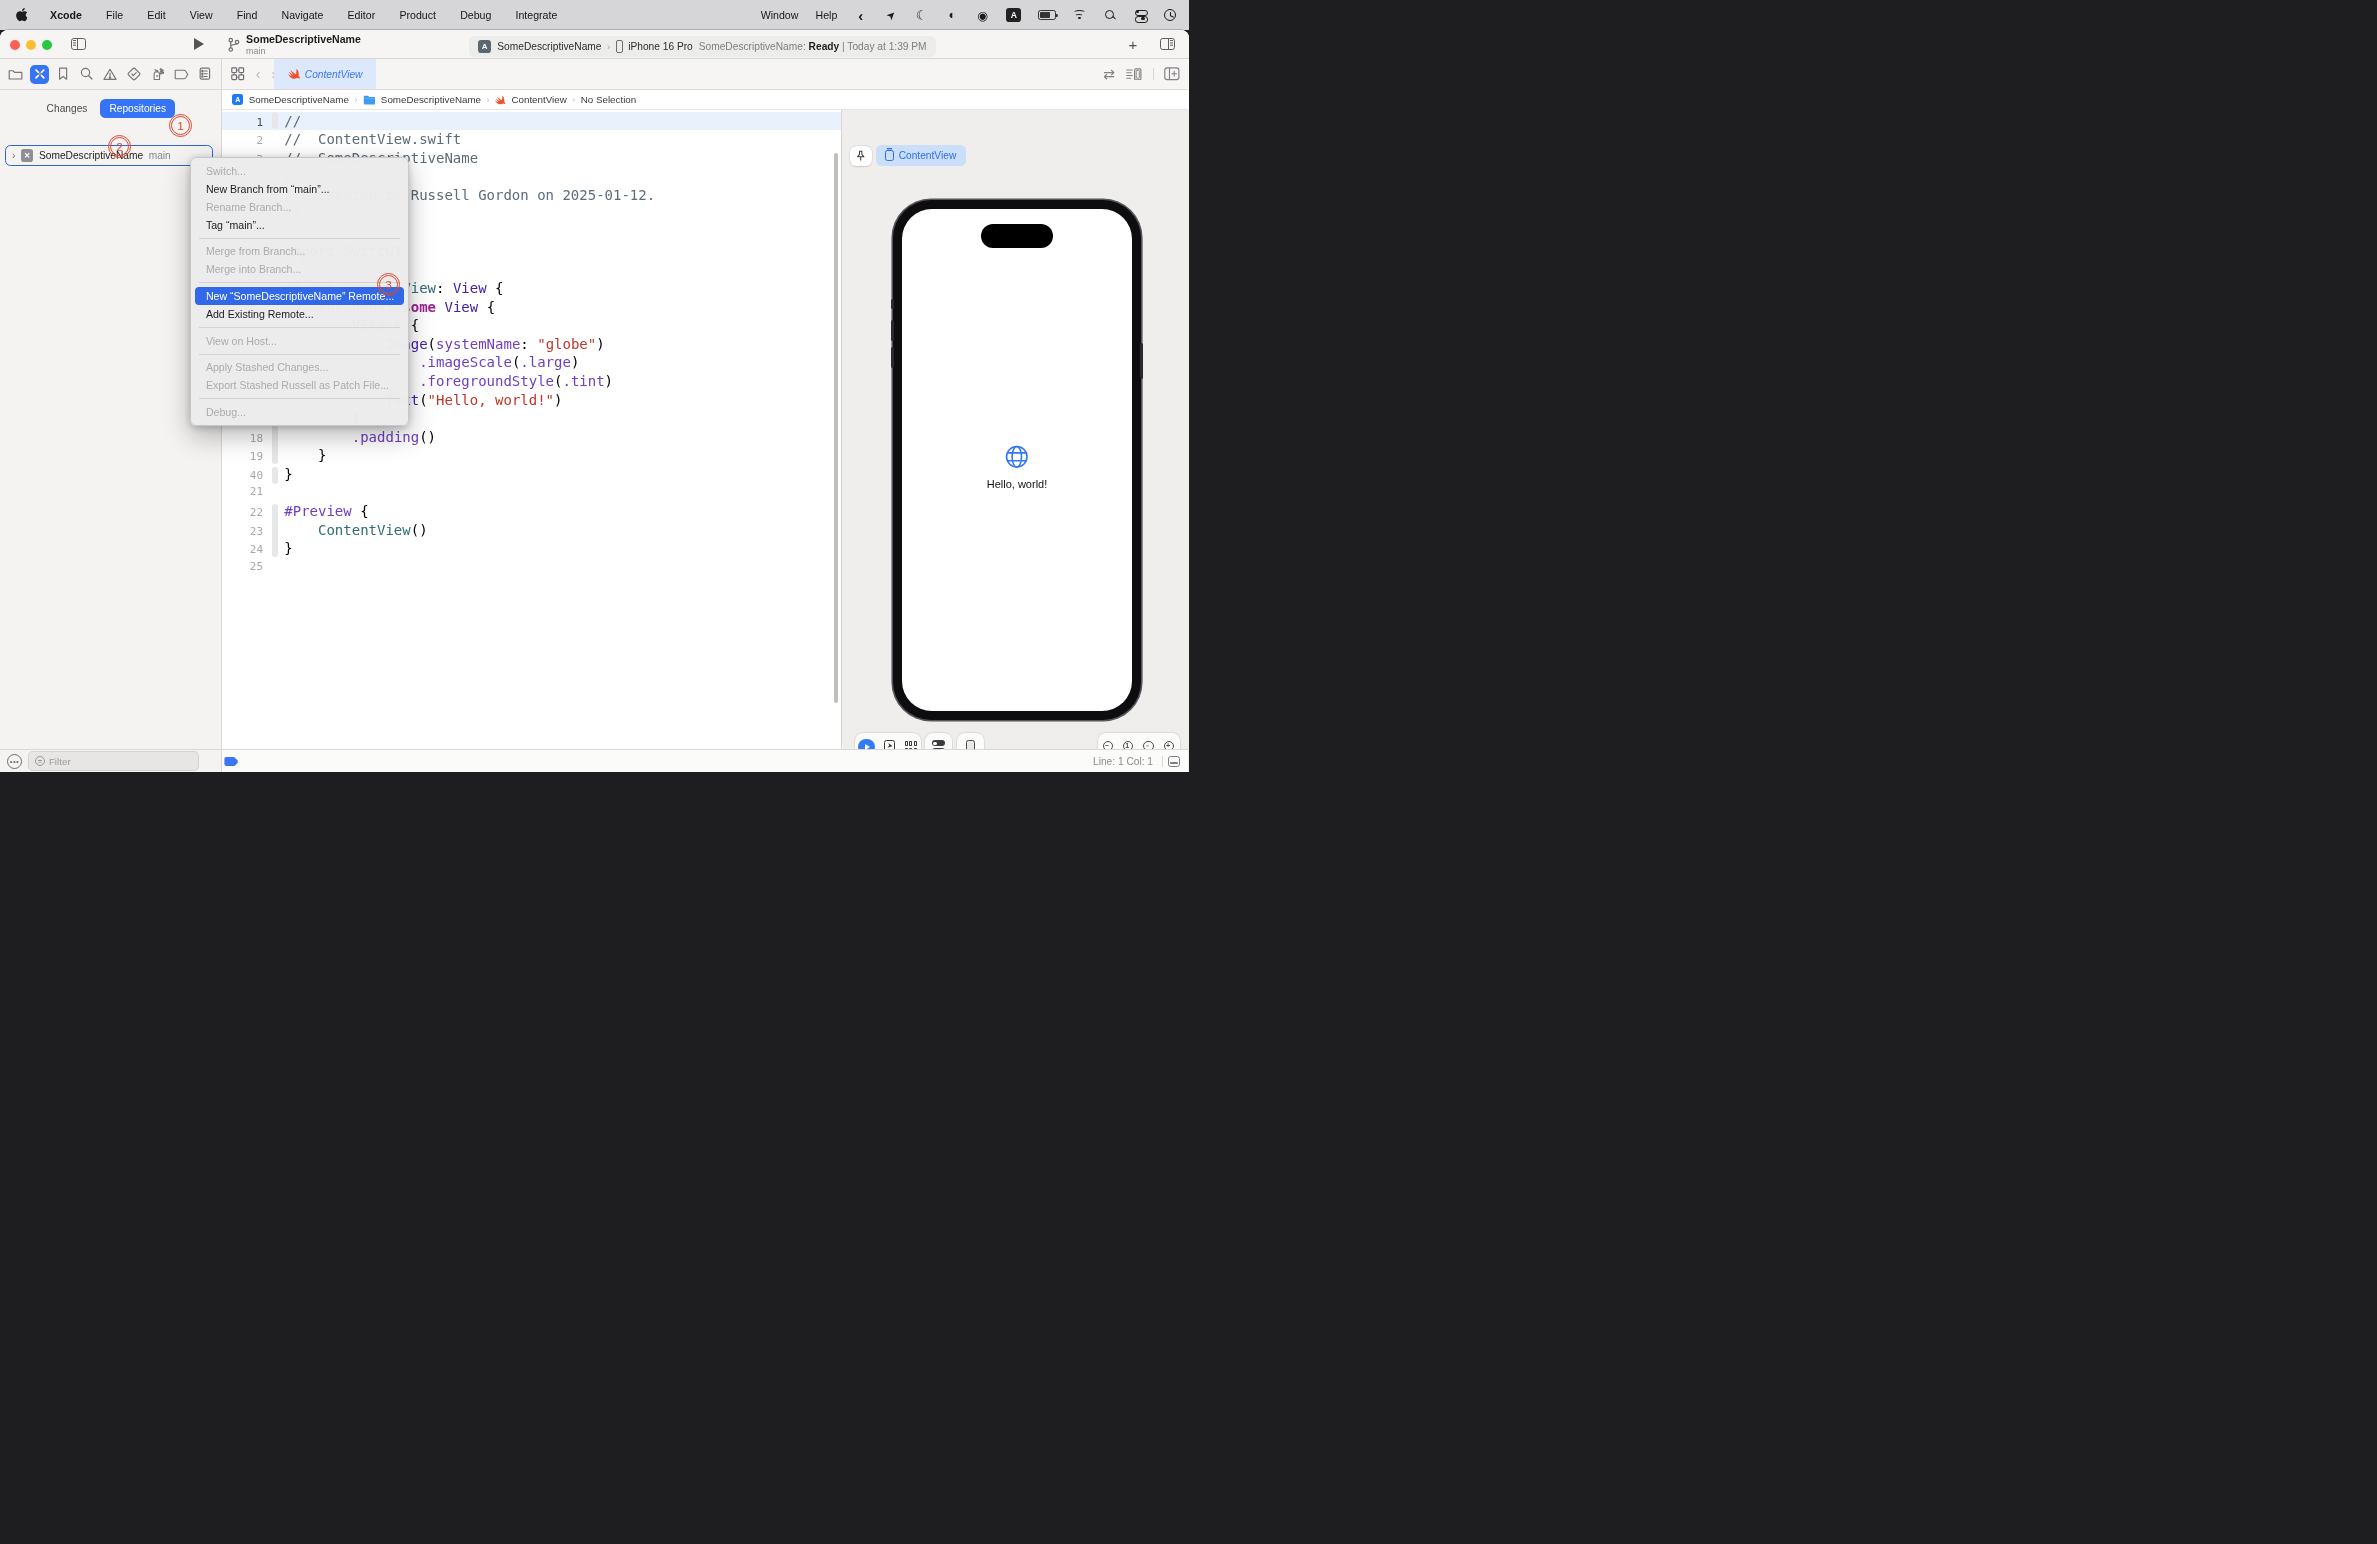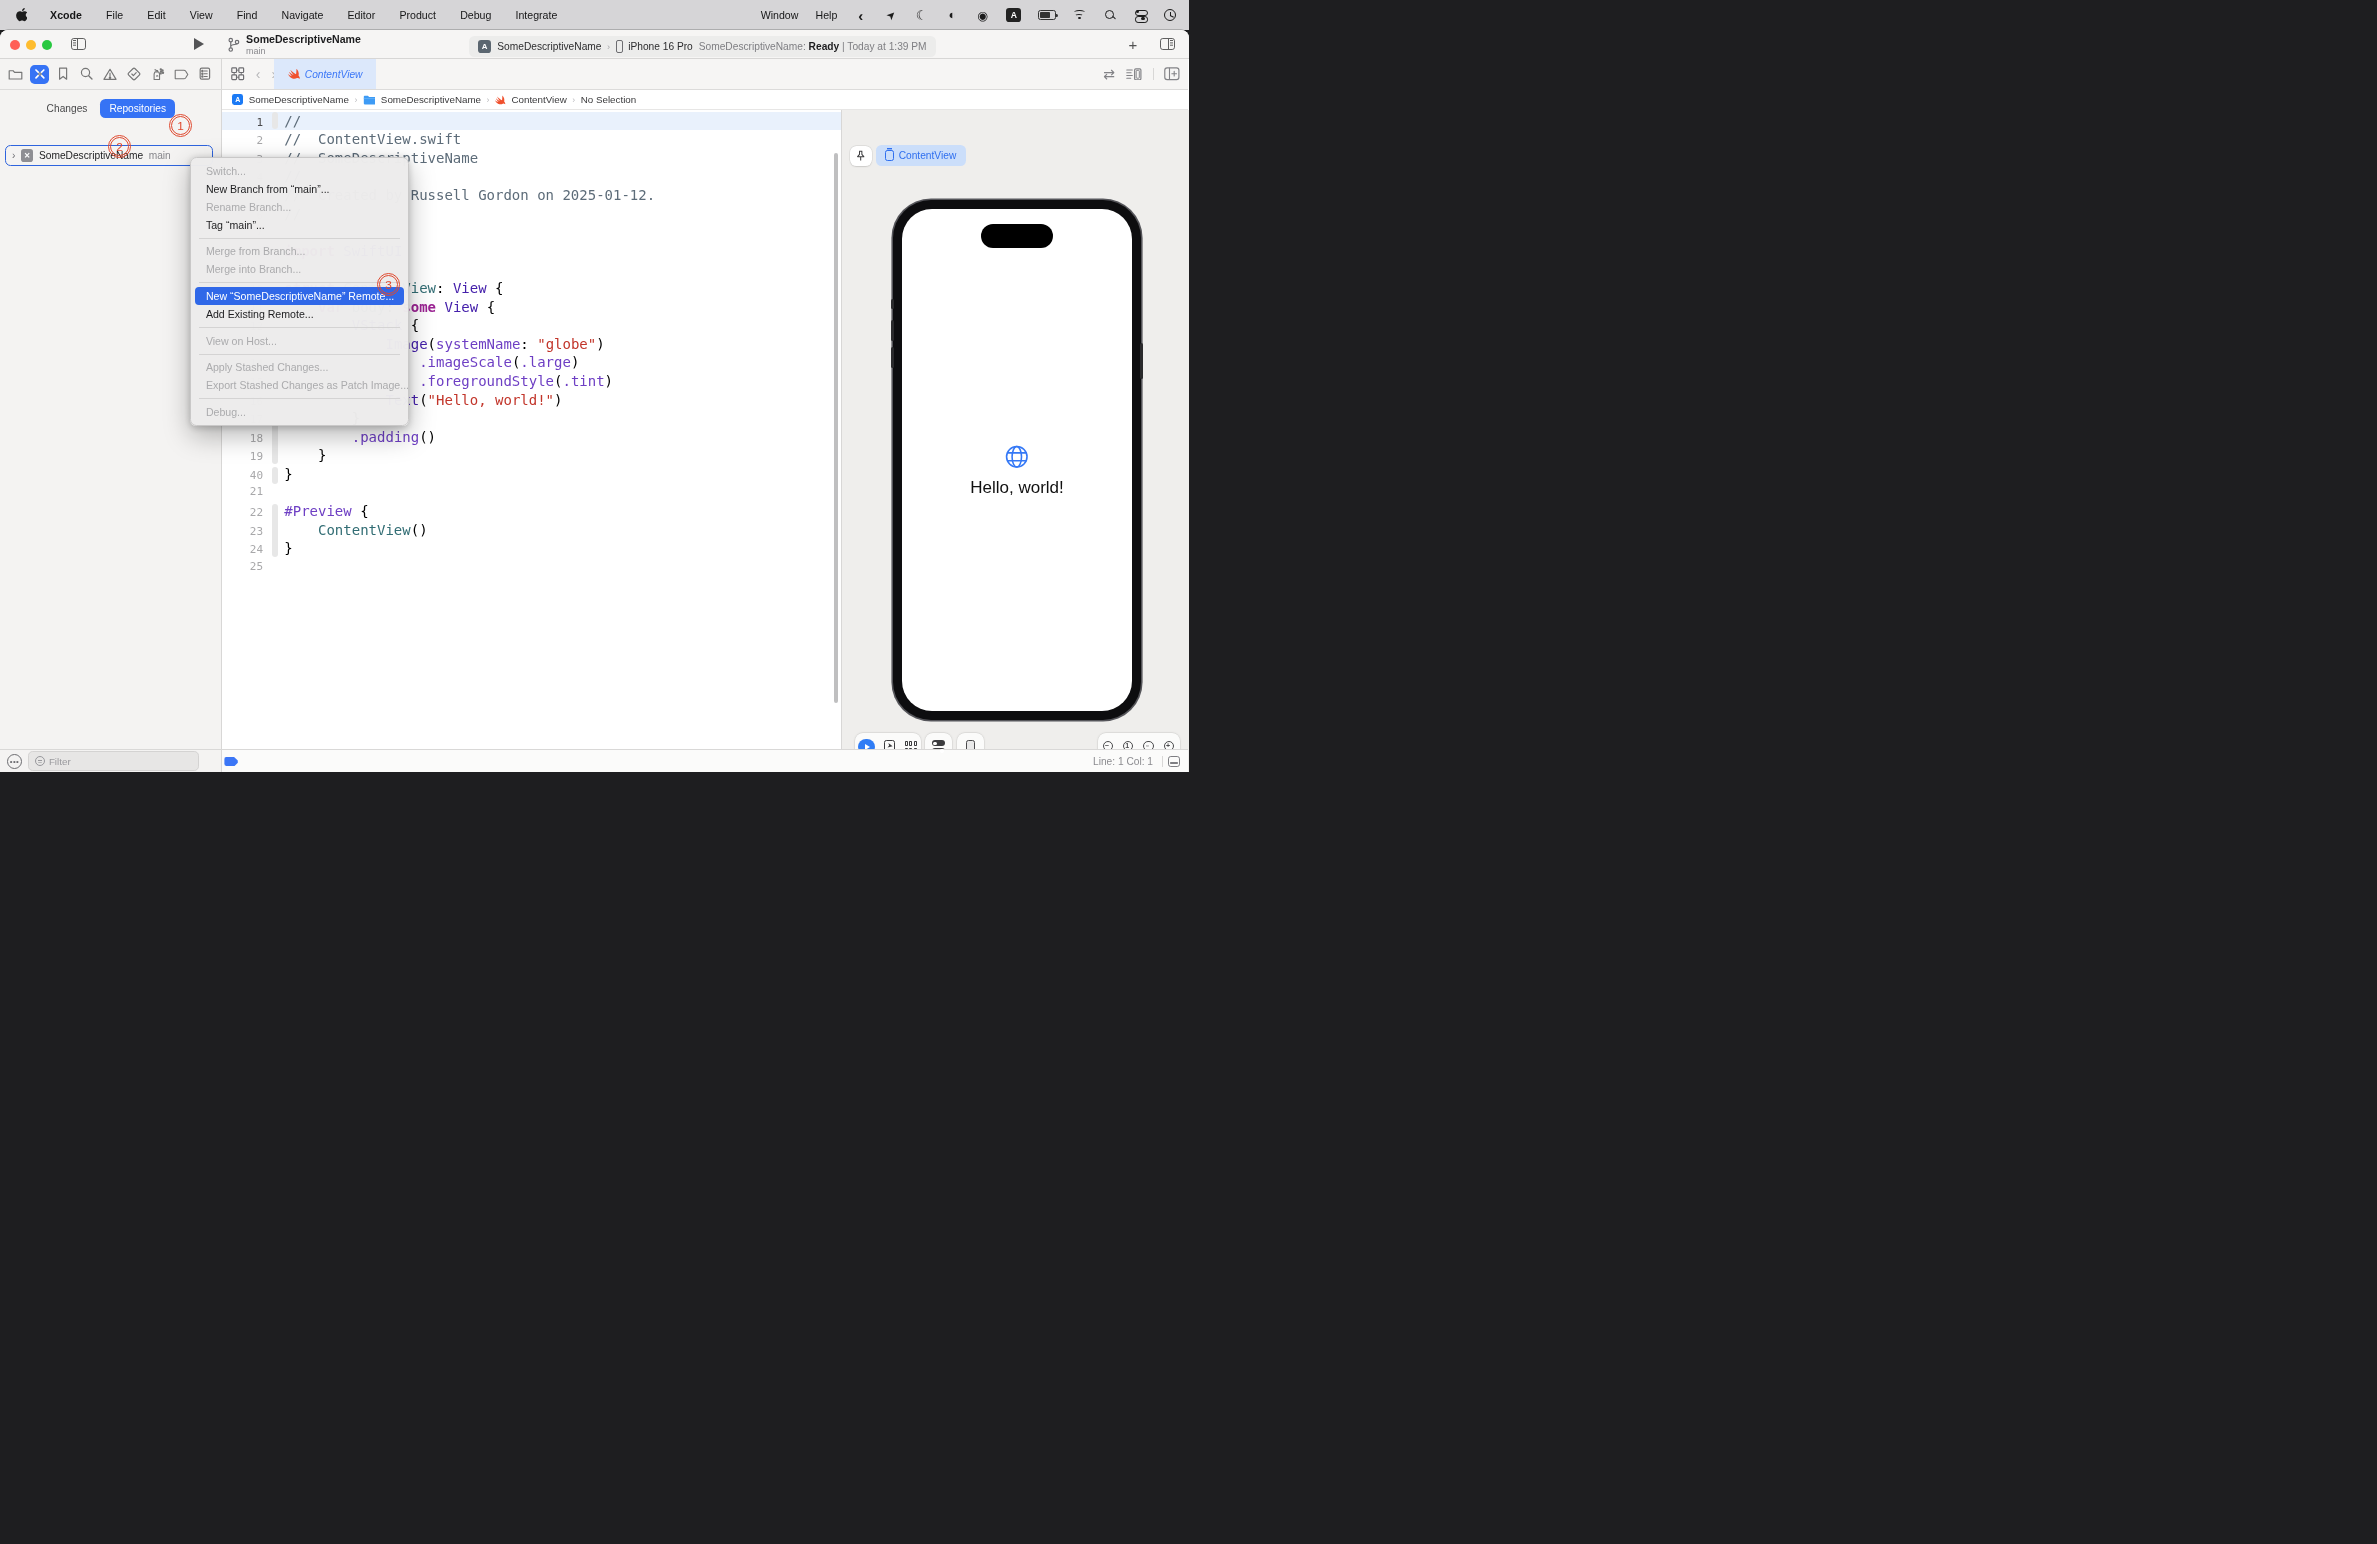--- a/index.html
+++ b/index.html
@@ -122,21 +122,21 @@
   #pin-btn { position:absolute; left:7.9px; top:36px; width:22px; height:20.4px; background:#fff; border-radius:6.3px; box-shadow:0 0 0 0.4px rgba(0,0,0,.1), 0 0.8px 1.6px rgba(0,0,0,.1); display:flex; align-items:center; justify-content:center; color:#3c3c3e; }
   #cv-pill { position:absolute; left:34px; top:35px; height:21px; padding:0 9.4px; background:#cbdefa; border-radius:5.5px; display:flex; align-items:center; gap:4.7px; font-size:10.2px; color:#2f6fef; }
   .dev-ic { width:8.6px; height:11.8px; border:1.2px solid #2f6fef; border-radius:2.4px; position:relative; }
   .dev-ic::before { content:""; position:absolute; left:0.8px; right:0.8px; top:-3.1px; height:1.2px; background:#2f6fef; box-shadow:0 1.6px 0 #2f6fef; }
   
   #phone { position:absolute; left:51px; top:90px; width:248px; height:520px; background:#0d0d0f; border-radius:38px; box-shadow:0 0 0 1.6px #55555a; }
   #phone-screen { position:absolute; left:8.6px; top:8.6px; right:8.6px; bottom:8.6px; background:#fff; border-radius:30px; overflow:hidden; }
   #island { position:absolute; left:50%; top:15.7px; width:72px; height:23.6px; margin-left:-36px; background:#000; border-radius:12.6px; }
   .side-btn { position:absolute; width:3.1px; background:#2a2a2c; border-radius:1.6px; }
   #preview-content { position:absolute; left:0; top:236px; width:100%; text-align:center; }
-  #hello-text { font-size:17px; color:#111; margin-top:7px; }
+  #hello-text { font-size:11px; color:#111; margin-top:7px; }
   
   .cpill { position:absolute; top:623px; height:28px; background:#fbfbfa; border-radius:7.9px; box-shadow:0 0 0 0.4px rgba(0,0,0,.08), 0 0.8px 2.4px rgba(0,0,0,.12); display:flex; align-items:center; justify-content:center; gap:9.4px; }
   #cpill1 { left:12.6px; width:66px; }
   #cpill2 { left:83px; width:27px; }
   #cpill3 { left:115px; width:27px; }
   #zoompill { left:256px; width:82px; gap:7px; }
   .playcirc { width:16.5px; height:16.5px; border-radius:50%; background:#2f7cf5; display:flex; align-items:center; justify-content:center; }
   .playcirc::before { content:""; width:0; height:0; border-left:5.5px solid #fff; border-top:3.5px solid transparent; border-bottom:3.5px solid transparent; margin-left:1.6px; }
   .cursor-ic { width:11px; height:14px; border:1.3px solid #3c3c3e; border-radius:2.4px; position:relative; }
   .cursor-ic::before { content:"➤"; position:absolute; left:1.6px; top:0.8px; font-size:7px; color:#3c3c3e; transform:rotate(12deg); }
@@ -460,21 +460,21 @@
           <div class="menu-sep"></div>
           <div class="menu-item disabled">Merge from Branch...</div>
           <div class="menu-item disabled">Merge into Branch...</div>
           <div class="menu-sep"></div>
           <div class="menu-item highlighted">New “SomeDescriptiveName” Remote...</div>
           <div class="menu-item normal">Add Existing Remote...</div>
           <div class="menu-sep"></div>
           <div class="menu-item disabled">View on Host...</div>
           <div class="menu-sep"></div>
           <div class="menu-item disabled">Apply Stashed Changes...</div>
-          <div class="menu-item disabled">Export Stashed Changes as Patch Image...</div>
+          <div class="menu-item disabled">Export Stashed Russell as Patch File...</div>
           <div class="menu-sep"></div>
           <div class="menu-item disabled">Debug...</div>
         </div>
     </div>
 
     <div id="canvas">
       <div id="pin-btn">
         <svg width="9.4" height="11.8" viewBox="0 0 12 15">
             <g stroke="#3c3c3e" stroke-width="1.3" fill="none" stroke-linejoin="round">
               <path d="M4 1.5h4 M4.5 1.5v4L2 8.5h8L7.5 5.5v-4 M6 8.5v5"></path>

